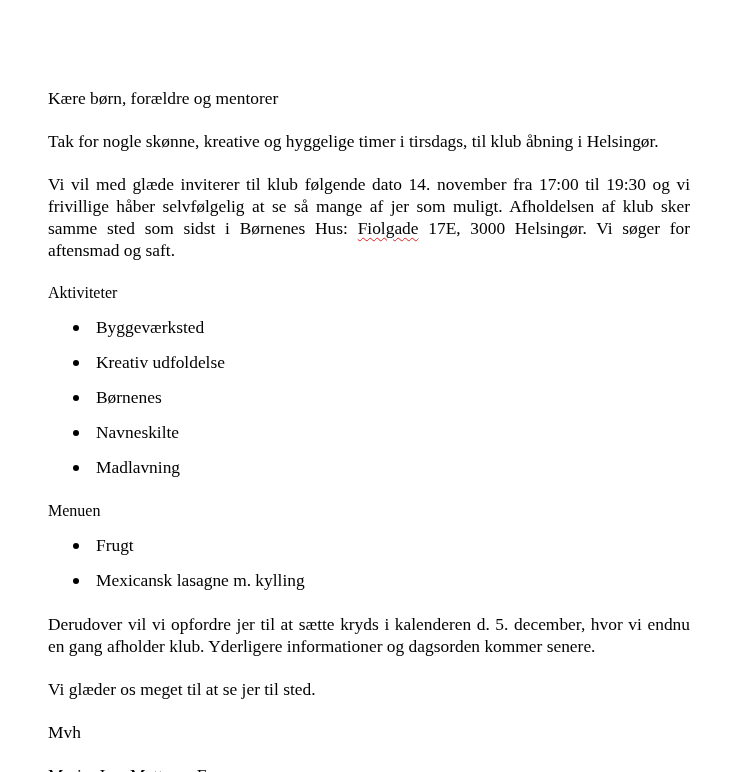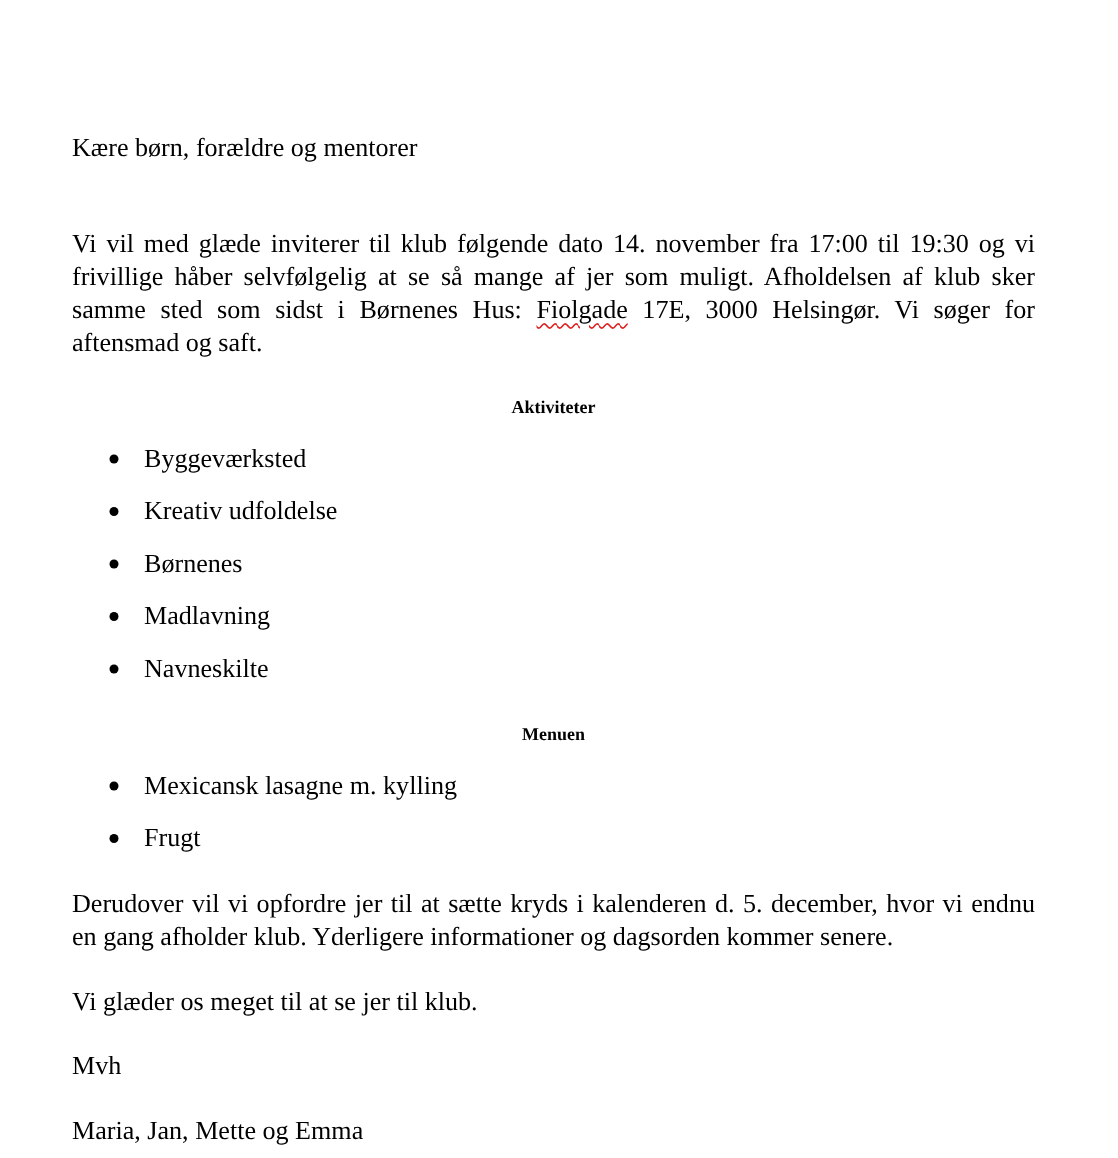--- a/index.html
+++ b/index.html
@@ -6,61 +6,62 @@
     body {
       width: 745px; height: 772px; position: relative; overflow: hidden;
       font-family: "Liberation Serif", "DejaVu Serif", serif;
       color: #000000;
       font-size: 17.4px;
     }
     .page { position: absolute; left: 48px; top: 87px; width: 642px; }
     p { margin: 0; line-height: 22px; }
     .justify { text-align: justify; text-align-last: left; }
     .gap { height: 21px; }
-    h3 { margin: 0; font-size: 12px; font-weight: bold; line-height: 22px; text-align: center; }
+    h3 { margin: 0; font-size: 16px; font-weight: normal; line-height: 22px; }
     ul { margin: 0; padding: 0; list-style: none; }
     ul li { position: relative; padding-left: 48px; line-height: 23px; height: 23px; margin-top: 12px; }
     ul li .bullet {
       position: absolute; left: 25px; top: 8.5px;
       width: 6px; height: 6px; border-radius: 50%; background: #000;
     }
     .spell { text-decoration: underline wavy #e02020; text-decoration-thickness: 1px; text-underline-offset: 3px; }
   </style>
 </head>
 <body>
 
 <div class="page">
   <p>Kære børn, forældre og mentorer</p>
   <div class="gap"></div>
 
+  <p>Tak for nogle skønne, kreative og hyggelige timer i tirsdags, til klub åbning i Helsingør.</p>
   <div class="gap"></div>
 
   <p class="justify"><span>Vi vil med glæde inviterer til klub følgende dato 14. november fra 17:00 til 19:30 og vi frivillige håber selvfølgelig at se så mange af jer som muligt. Afholdelsen af klub sker samme sted som sidst i Børnenes Hus: </span><span class="spell">Fiolgade</span><span> 17E, 3000 Helsingør. Vi søger for aftensmad og saft.</span></p>
   <div class="gap"></div>
 
   <h3>Aktiviteter</h3>
   <ul>
     <li><span class="bullet"></span><span>Byggeværksted</span></li>
     <li><span class="bullet"></span><span>Kreativ udfoldelse</span></li>
     <li><span class="bullet"></span><span>Børnenes</span></li>
+    <li><span class="bullet"></span><span>Navneskilte</span></li>
     <li><span class="bullet"></span><span>Madlavning</span></li>
-    <li><span class="bullet"></span><span>Navneskilte</span></li>
   </ul>
   <div class="gap"></div>
 
   <h3>Menuen</h3>
   <ul>
+    <li><span class="bullet"></span><span>Frugt</span></li>
     <li><span class="bullet"></span><span>Mexicansk lasagne m. kylling</span></li>
-    <li><span class="bullet"></span><span>Frugt</span></li>
   </ul>
   <div class="gap"></div>
 
   <p class="justify">Derudover vil vi opfordre jer til at sætte kryds i kalenderen d. 5. december, hvor vi endnu en gang afholder klub. Yderligere informationer og dagsorden kommer senere.</p>
   <div class="gap"></div>
 
-  <p>Vi glæder os meget til at se jer til klub.</p>
+  <p>Vi glæder os meget til at se jer til sted.</p>
   <div class="gap"></div>
 
   <p>Mvh</p>
   <div class="gap"></div>
 
   <p>Maria, Jan, Mette og Emma</p>
 </div>
 
 </body></html>

